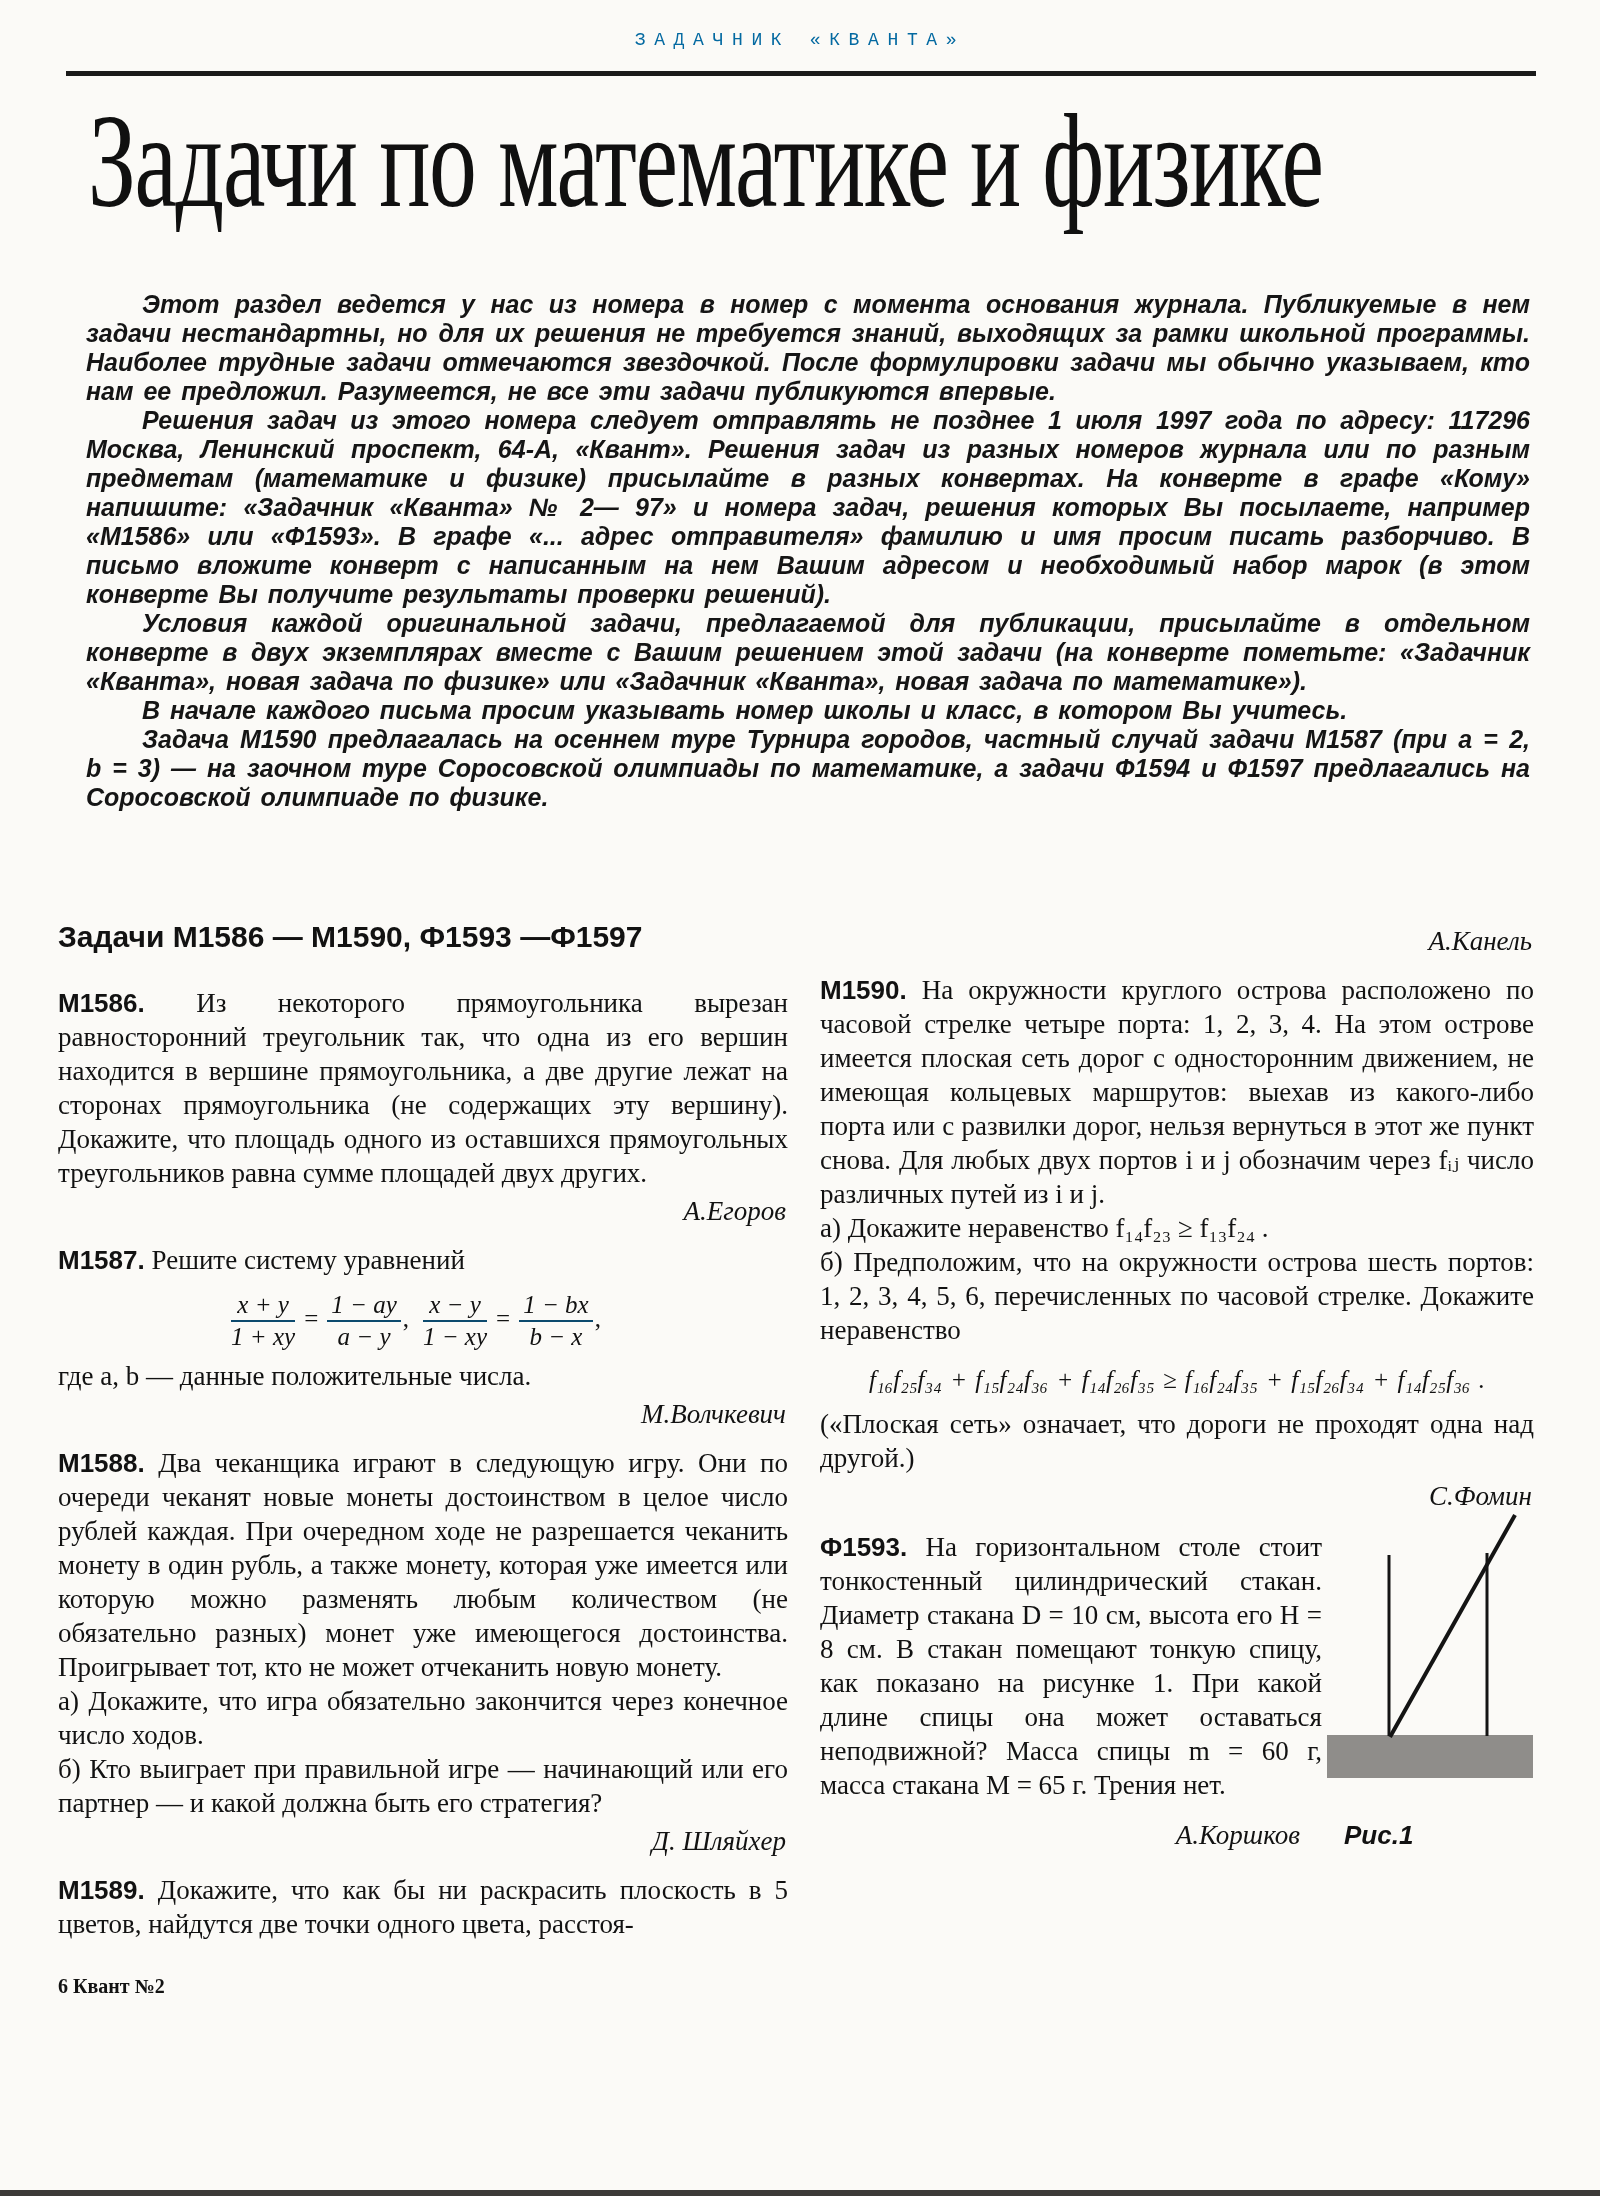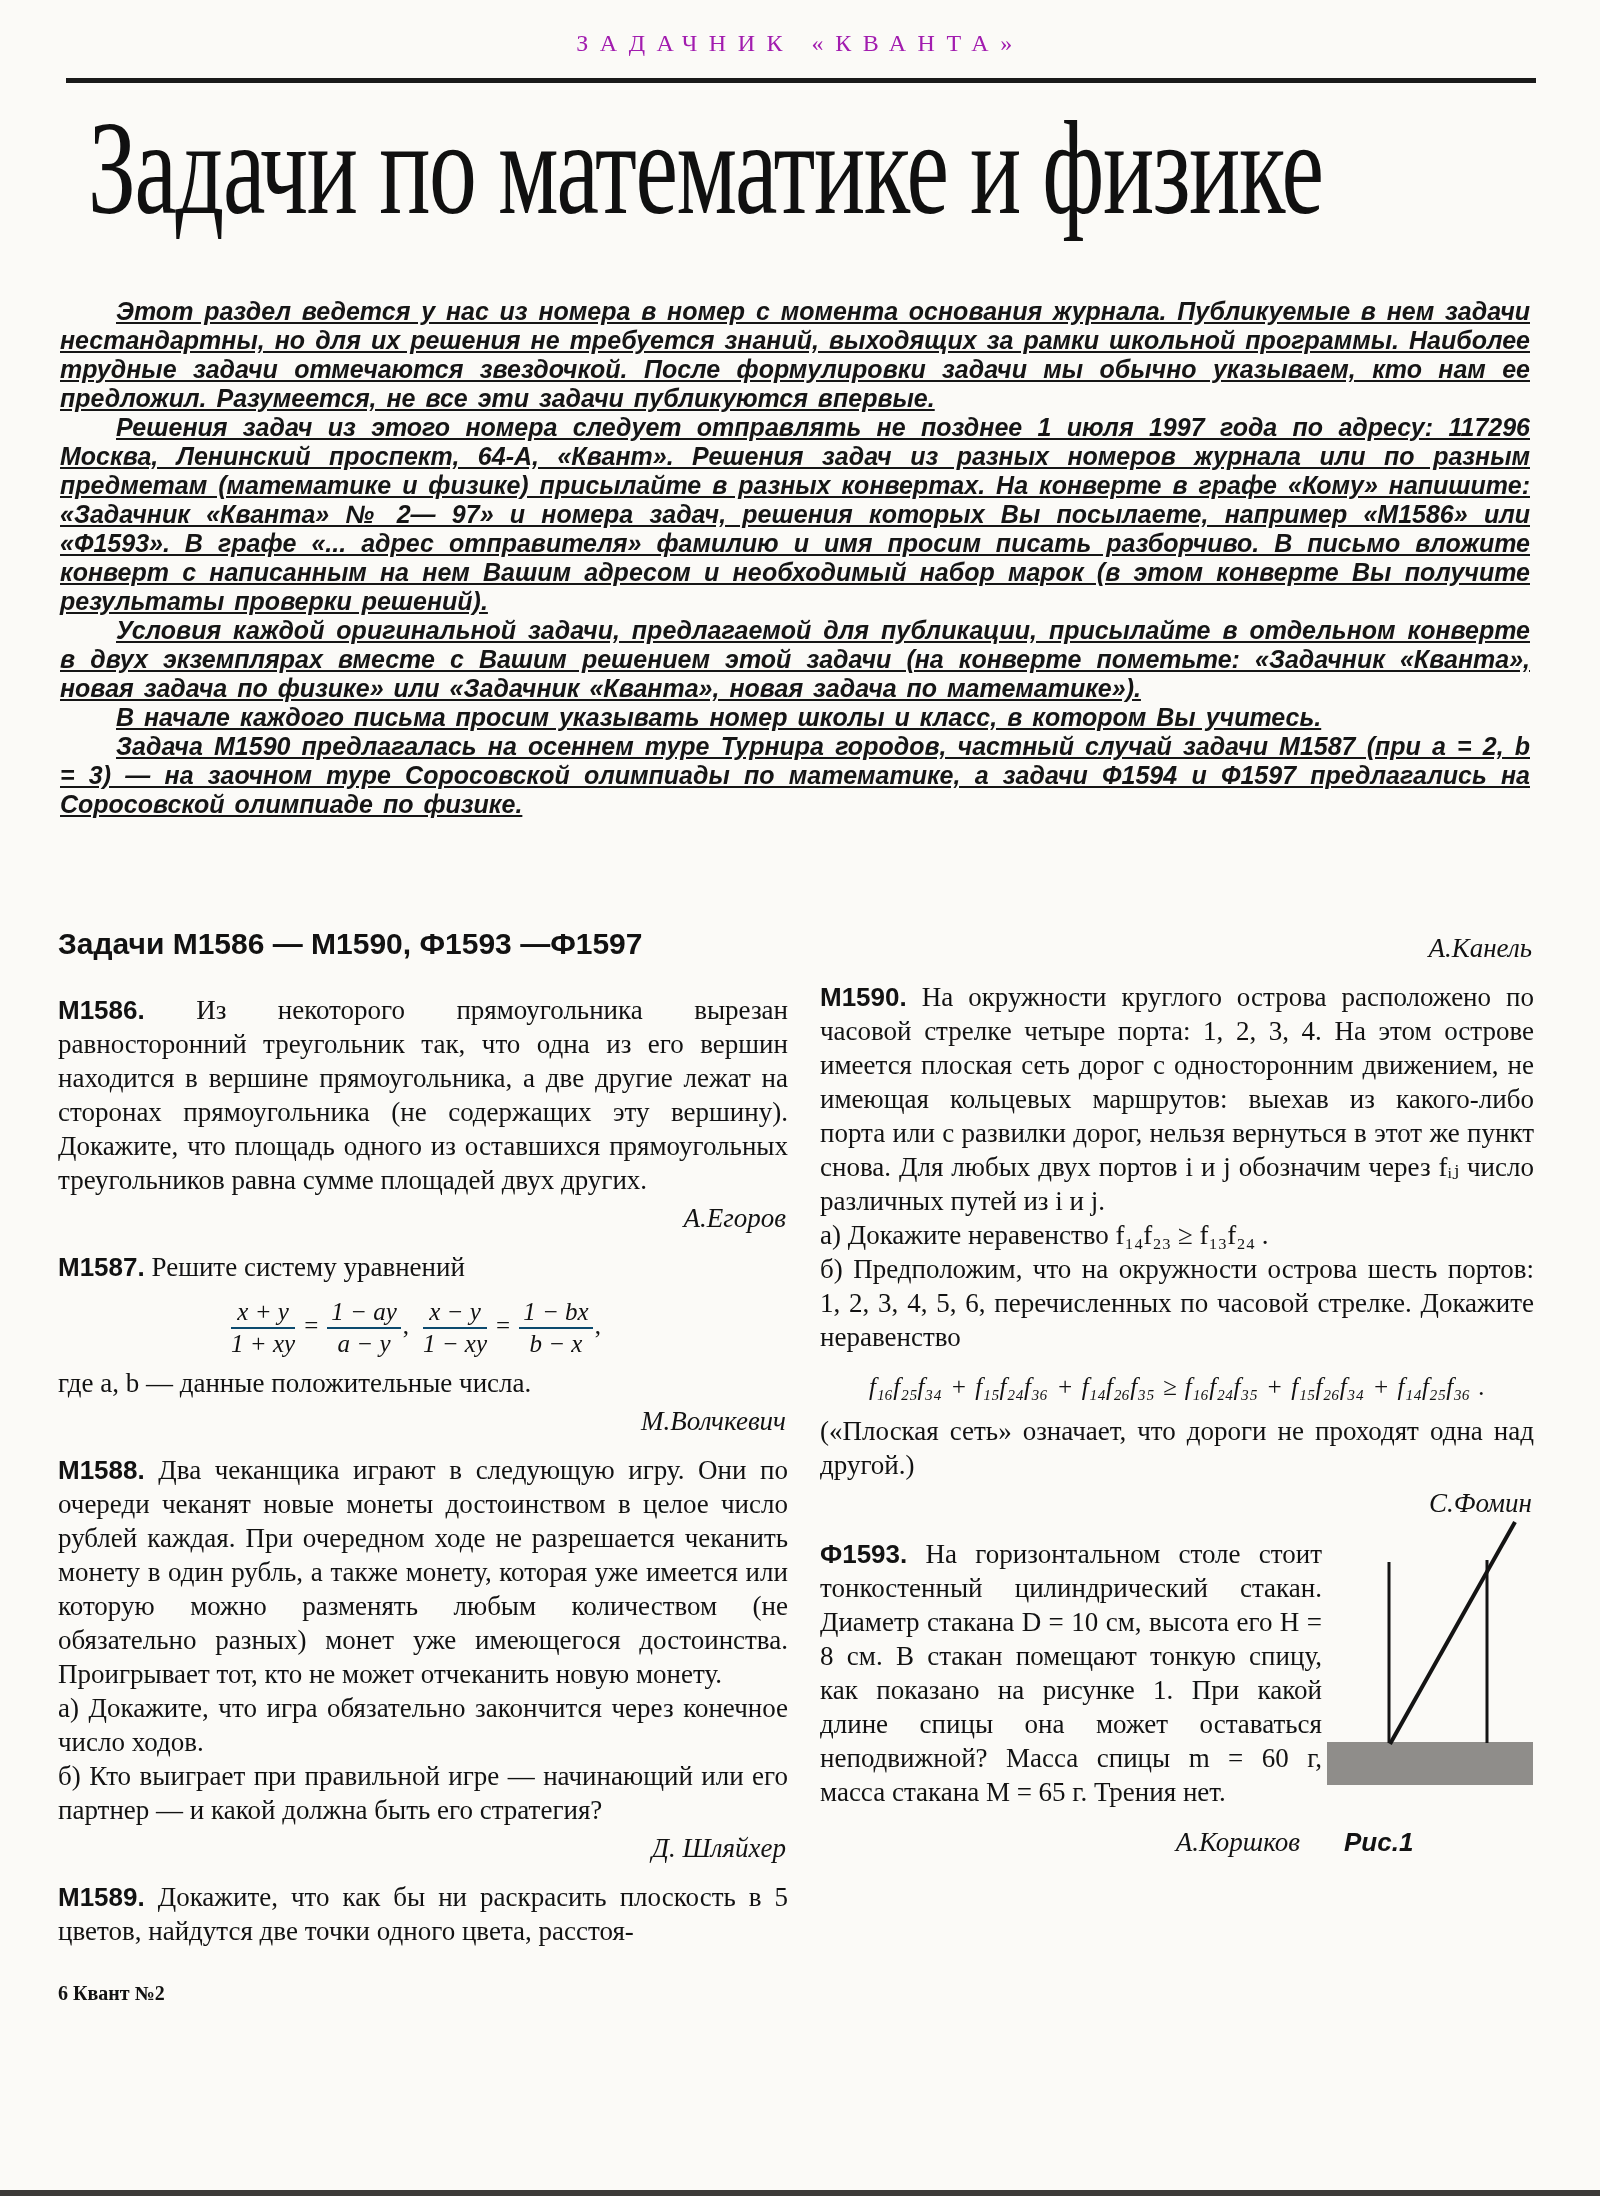--- a/index.html
+++ b/index.html
@@ -3,35 +3,35 @@
 <meta charset="utf-8">
 <style>
   html,body{margin:0;padding:0;background:#d8d6d2;}
   .page{
     width:1600px;height:2196px;position:relative;margin:0 auto;
     background:#fbfaf7;color:#111;overflow:hidden;
     font-family:"Liberation Serif","DejaVu Serif",serif;
   }
   
   .masthead{
-    text-align:center;padding-top:30px;font-size:24px;letter-spacing:0.48em;
-    font-family:Liberation Serif, serif;color:#a21caf;
+    text-align:center;padding-top:30px;font-size:18px;letter-spacing:0.48em;
+    font-family:Liberation Mono, monospace;color:#0369a1;
   }
   .rule{height:5px;background:#1a1a1a;margin:21px 64px 0 66px;}
   
   .title-wrap{margin:4px 0 0 88px;height:184px;overflow:visible;}
   .page-title{
     font-size:133px;line-height:1.22;white-space:nowrap;font-weight:400;
     transform:scaleX(0.72);transform-origin:0 0;letter-spacing:-2px;color:#101010;
   }
   
   .intro{
-    margin:26px 70px 0 60px;text-align:justify;word-spacing:3px;
+    margin:26px 70px 0 86px;text-align:justify;word-spacing:3px;
     font-family:"Liberation Sans","DejaVu Sans",sans-serif;
-    font-style:italic;font-weight:700;font-size:25px;line-height:29px;color:#151515;text-decoration:underline;
+    font-style:italic;font-weight:700;font-size:25px;line-height:29px;color:#151515;
   }
   .intro p{margin:0;text-indent:56px;}
   
   .columns{
     display:flex;gap:32px;margin:108px 66px 0 58px;
     font-size:27px;line-height:34px;text-align:justify;color:#121212;
   }
   .col-left{flex:0 0 730px;}
   .col-right{flex:1;min-width:0;}
   .problems-heading{

